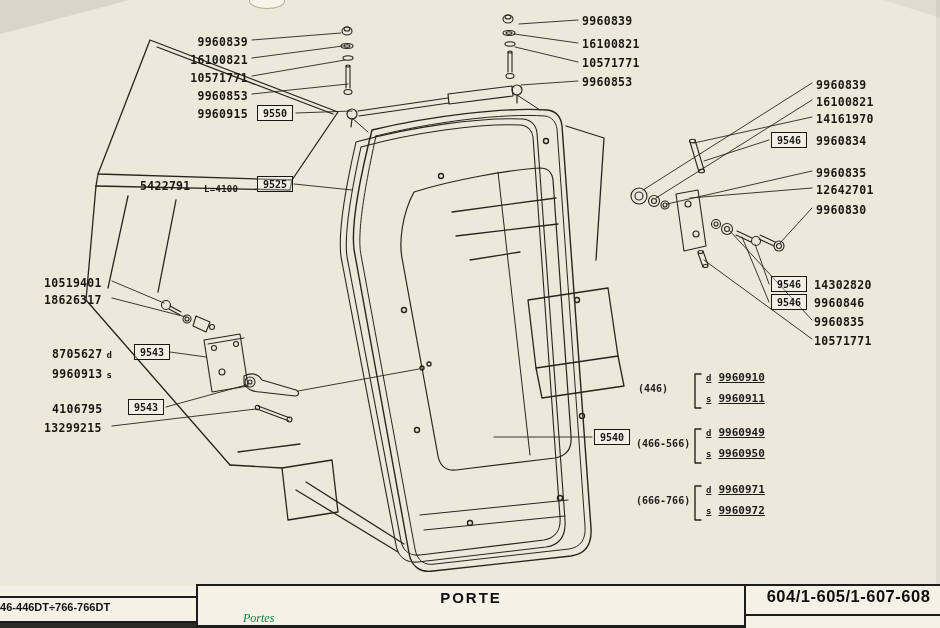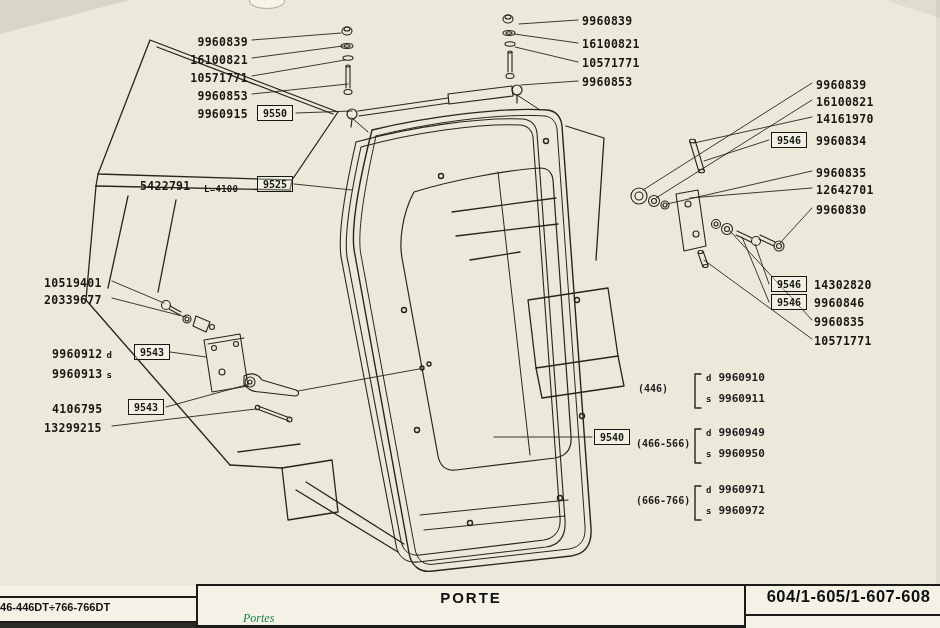--- a/index.html
+++ b/index.html
@@ -16,21 +16,21 @@
   }
   .ra{width:110px;text-align:right;}
   .small{font-size:9px;}
   .suf{font-size:9px;font-weight:700;margin-left:4px;}
   .refbox{
     position:absolute;border:1.6px solid #181813;background:rgba(255,255,252,.35);
     font:700 10px "DejaVu Sans Mono",monospace;color:#181813;
     padding:2px 5px 1px 5px;line-height:11px;white-space:nowrap;
   }
   .vrange{position:absolute;font:700 10px "DejaVu Sans Mono",monospace;white-space:nowrap;}
-  .vrow{position:absolute;font:700 11px "DejaVu Sans Mono",monospace;white-space:nowrap;}
+  .vrow{position:absolute;font:700 11px "DejaVu Sans Mono",monospace;white-space:nowrap;text-decoration:underline;}
   .vrow .suf{margin-left:0;margin-right:7px;}
   
   .fbg{position:absolute;background:#f4f2e7;}
   .rule{position:absolute;background:#1c1c1a;}
   .f-models{position:absolute;left:-6px;top:601px;width:215px;font:700 11px "Liberation Sans",sans-serif;letter-spacing:0;color:#111;white-space:nowrap;}
   .f-title{position:absolute;left:197px;top:589px;width:548px;text-align:center;font:700 15px "Liberation Sans",sans-serif;letter-spacing:2px;color:#111;}
   .f-sub{position:absolute;left:243px;top:611px;font:italic 400 12px "Liberation Serif",serif;color:#15803d;}
   .f-code{position:absolute;left:745px;top:587px;width:207px;text-align:center;font:700 16.5px "Liberation Sans",sans-serif;letter-spacing:.5px;color:#0e0e0e;white-space:nowrap;}
   .notch{position:absolute;left:249px;top:-7px;width:34px;height:14px;border-radius:50%;
     background:#f7f4e9;border:1px solid #b3ab94;}
@@ -225,22 +225,22 @@
   <div class="pn" style="left:816px;top:183px">12642701</div>
   <div class="pn" style="left:816px;top:203px">9960830</div>
   <div class="refbox" style="left:771px;top:276px">9546</div>
   <div class="pn" style="left:814px;top:278px">14302820</div>
   <div class="refbox" style="left:771px;top:294px">9546</div>
   <div class="pn" style="left:814px;top:296px">9960846</div>
   <div class="pn" style="left:814px;top:315px">9960835</div>
   <div class="pn" style="left:814px;top:334px">10571771</div>
 
   <div class="pn" style="left:44px;top:276px">10519401</div>
-  <div class="pn" style="left:44px;top:293px">20339677</div>
-  <div class="pn" style="left:52px;top:347px"><span>9960912</span><span class="suf">d</span></div>
+  <div class="pn" style="left:44px;top:293px">18626317</div>
+  <div class="pn" style="left:52px;top:347px"><span>8705627</span><span class="suf">d</span></div>
   <div class="refbox" style="left:134px;top:344px">9543</div>
   <div class="pn" style="left:52px;top:367px"><span>9960913</span><span class="suf">s</span></div>
   <div class="pn" style="left:52px;top:402px">4106795</div>
   <div class="refbox" style="left:128px;top:399px">9543</div>
   <div class="pn" style="left:44px;top:421px">13299215</div>
 
   <div class="refbox" style="left:594px;top:429px">9540</div>
 
   <div class="vrange" style="left:638px;top:383px">(446)</div>
   <div class="vrow" style="left:706px;top:371px"><span class="suf">d</span><span>9960910</span></div>

